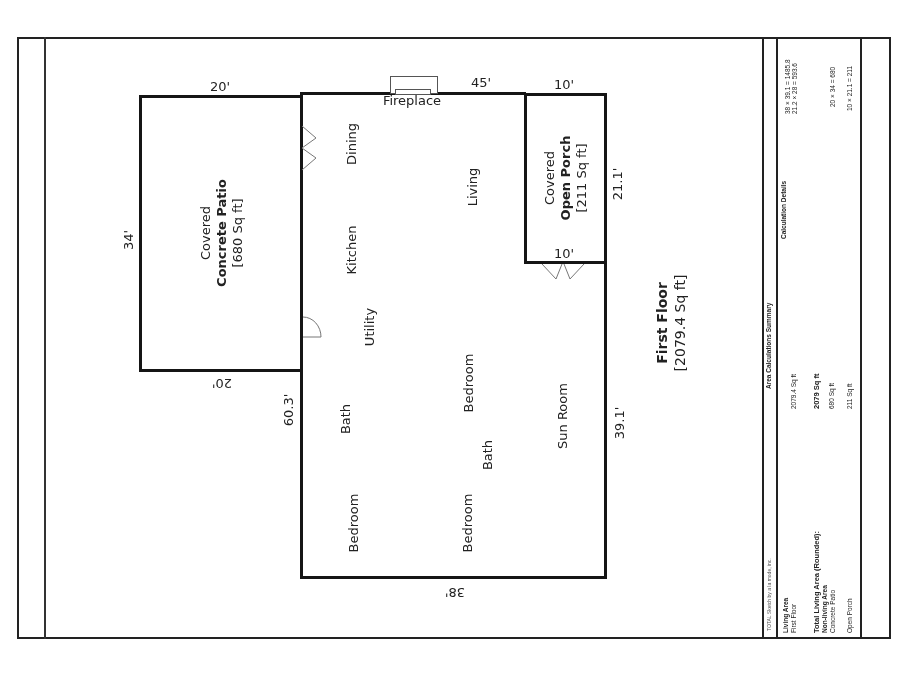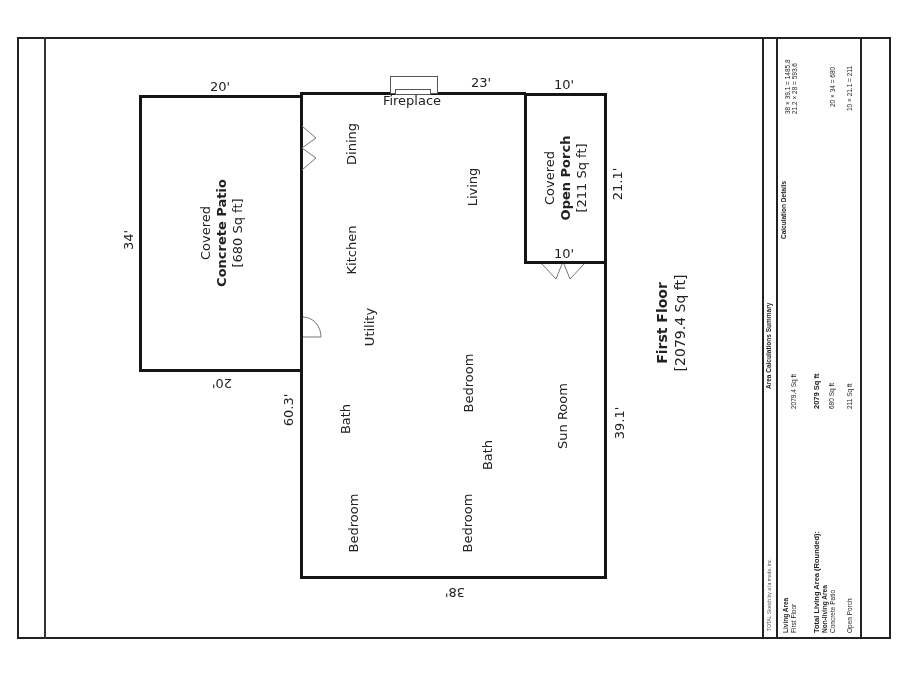--- a/index.html
+++ b/index.html
@@ -75,21 +75,21 @@
 
   <div class="lbl rot stack" style="left:566px;top:178px;">
     <div>Covered</div>
     <div class="bold">Open Porch</div>
     <div>[211 Sq ft]</div>
   </div>
   <div class="lbl plain" style="left:564px;top:84px;">10'</div>
   <div class="lbl plain" style="left:564px;top:253px;">10'</div>
   <div class="lbl rot" style="left:617px;top:184px;">21.1'</div>
 
-  <div class="lbl plain" style="left:481px;top:82px;">23'</div>
+  <div class="lbl plain" style="left:481px;top:82px;">45'</div>
   <div class="lbl rot" style="left:288px;top:410px;">60.3'</div>
   <div class="lbl rot" style="left:619px;top:423px;">39.1'</div>
   <div class="lbl rot180" style="left:455px;top:592px;">38'</div>
 
   <div class="lbl plain" style="left:412px;top:100px;">Fireplace</div>
   <div class="lbl rot" style="left:351px;top:144px;">Dining</div>
   <div class="lbl rot" style="left:472px;top:187px;">Living</div>
   <div class="lbl rot" style="left:351px;top:250px;">Kitchen</div>
   <div class="lbl rot" style="left:369px;top:327px;">Utility</div>
   <div class="lbl rot" style="left:345px;top:419px;">Bath</div>

